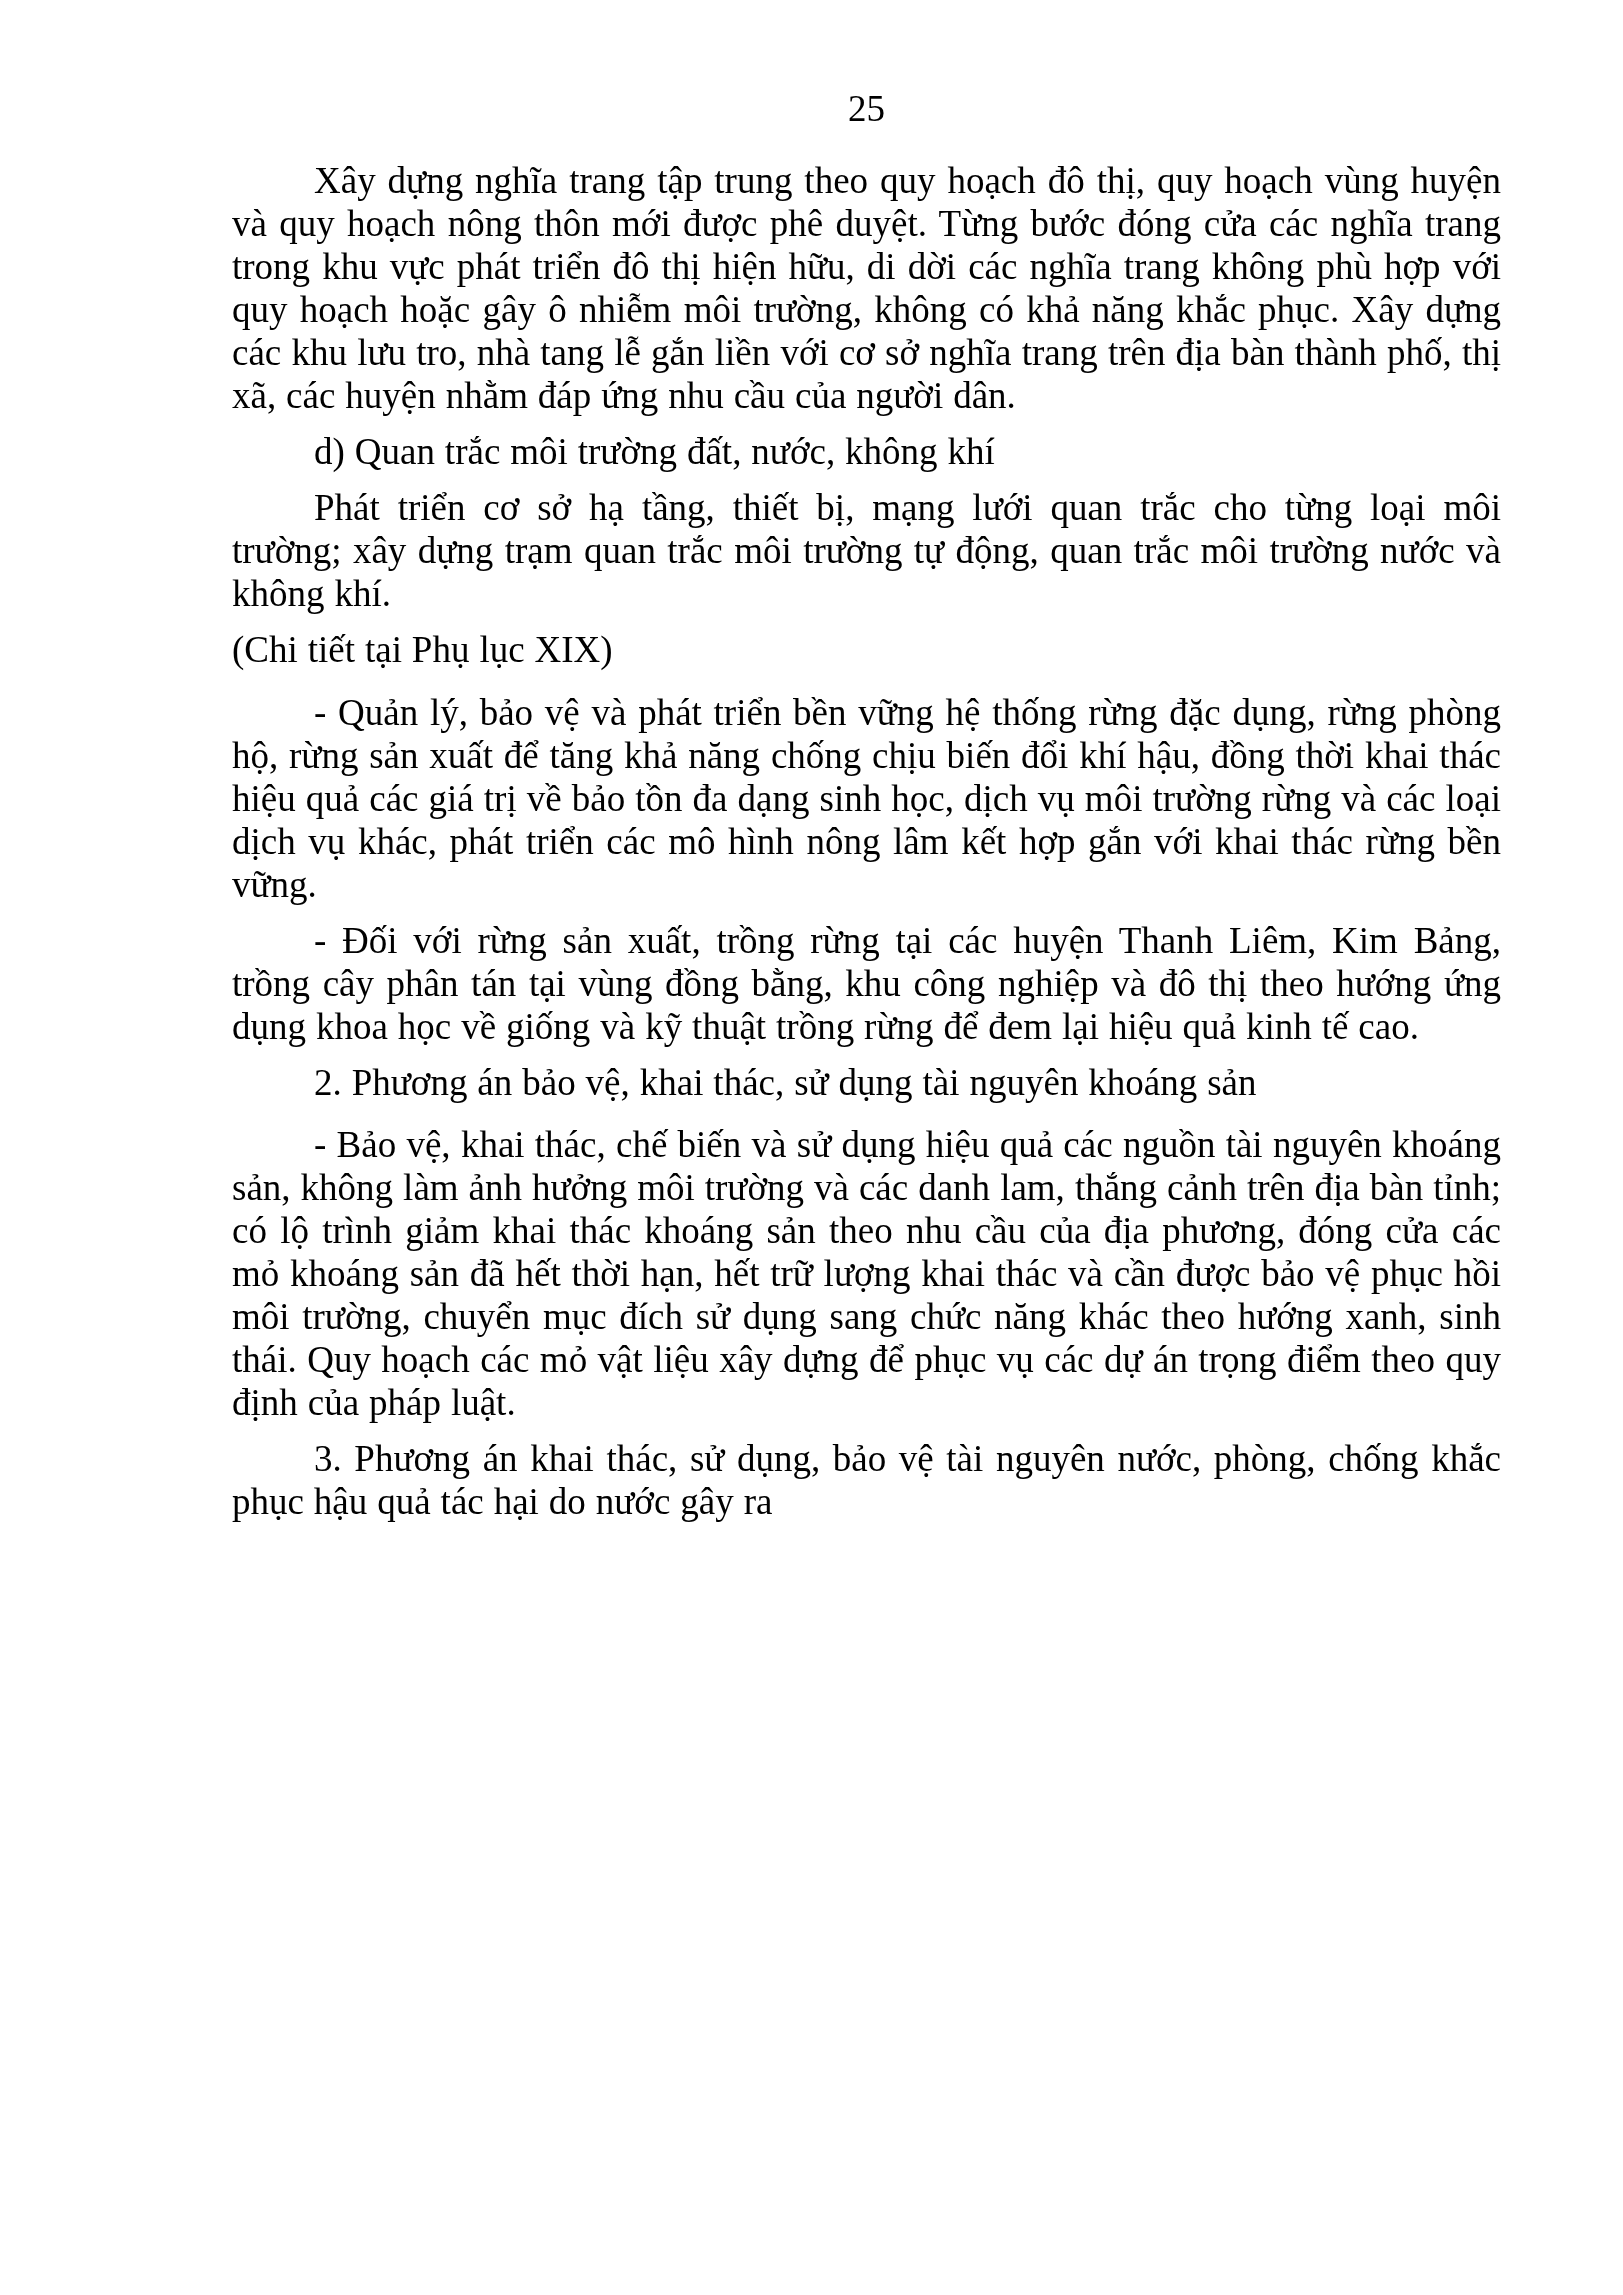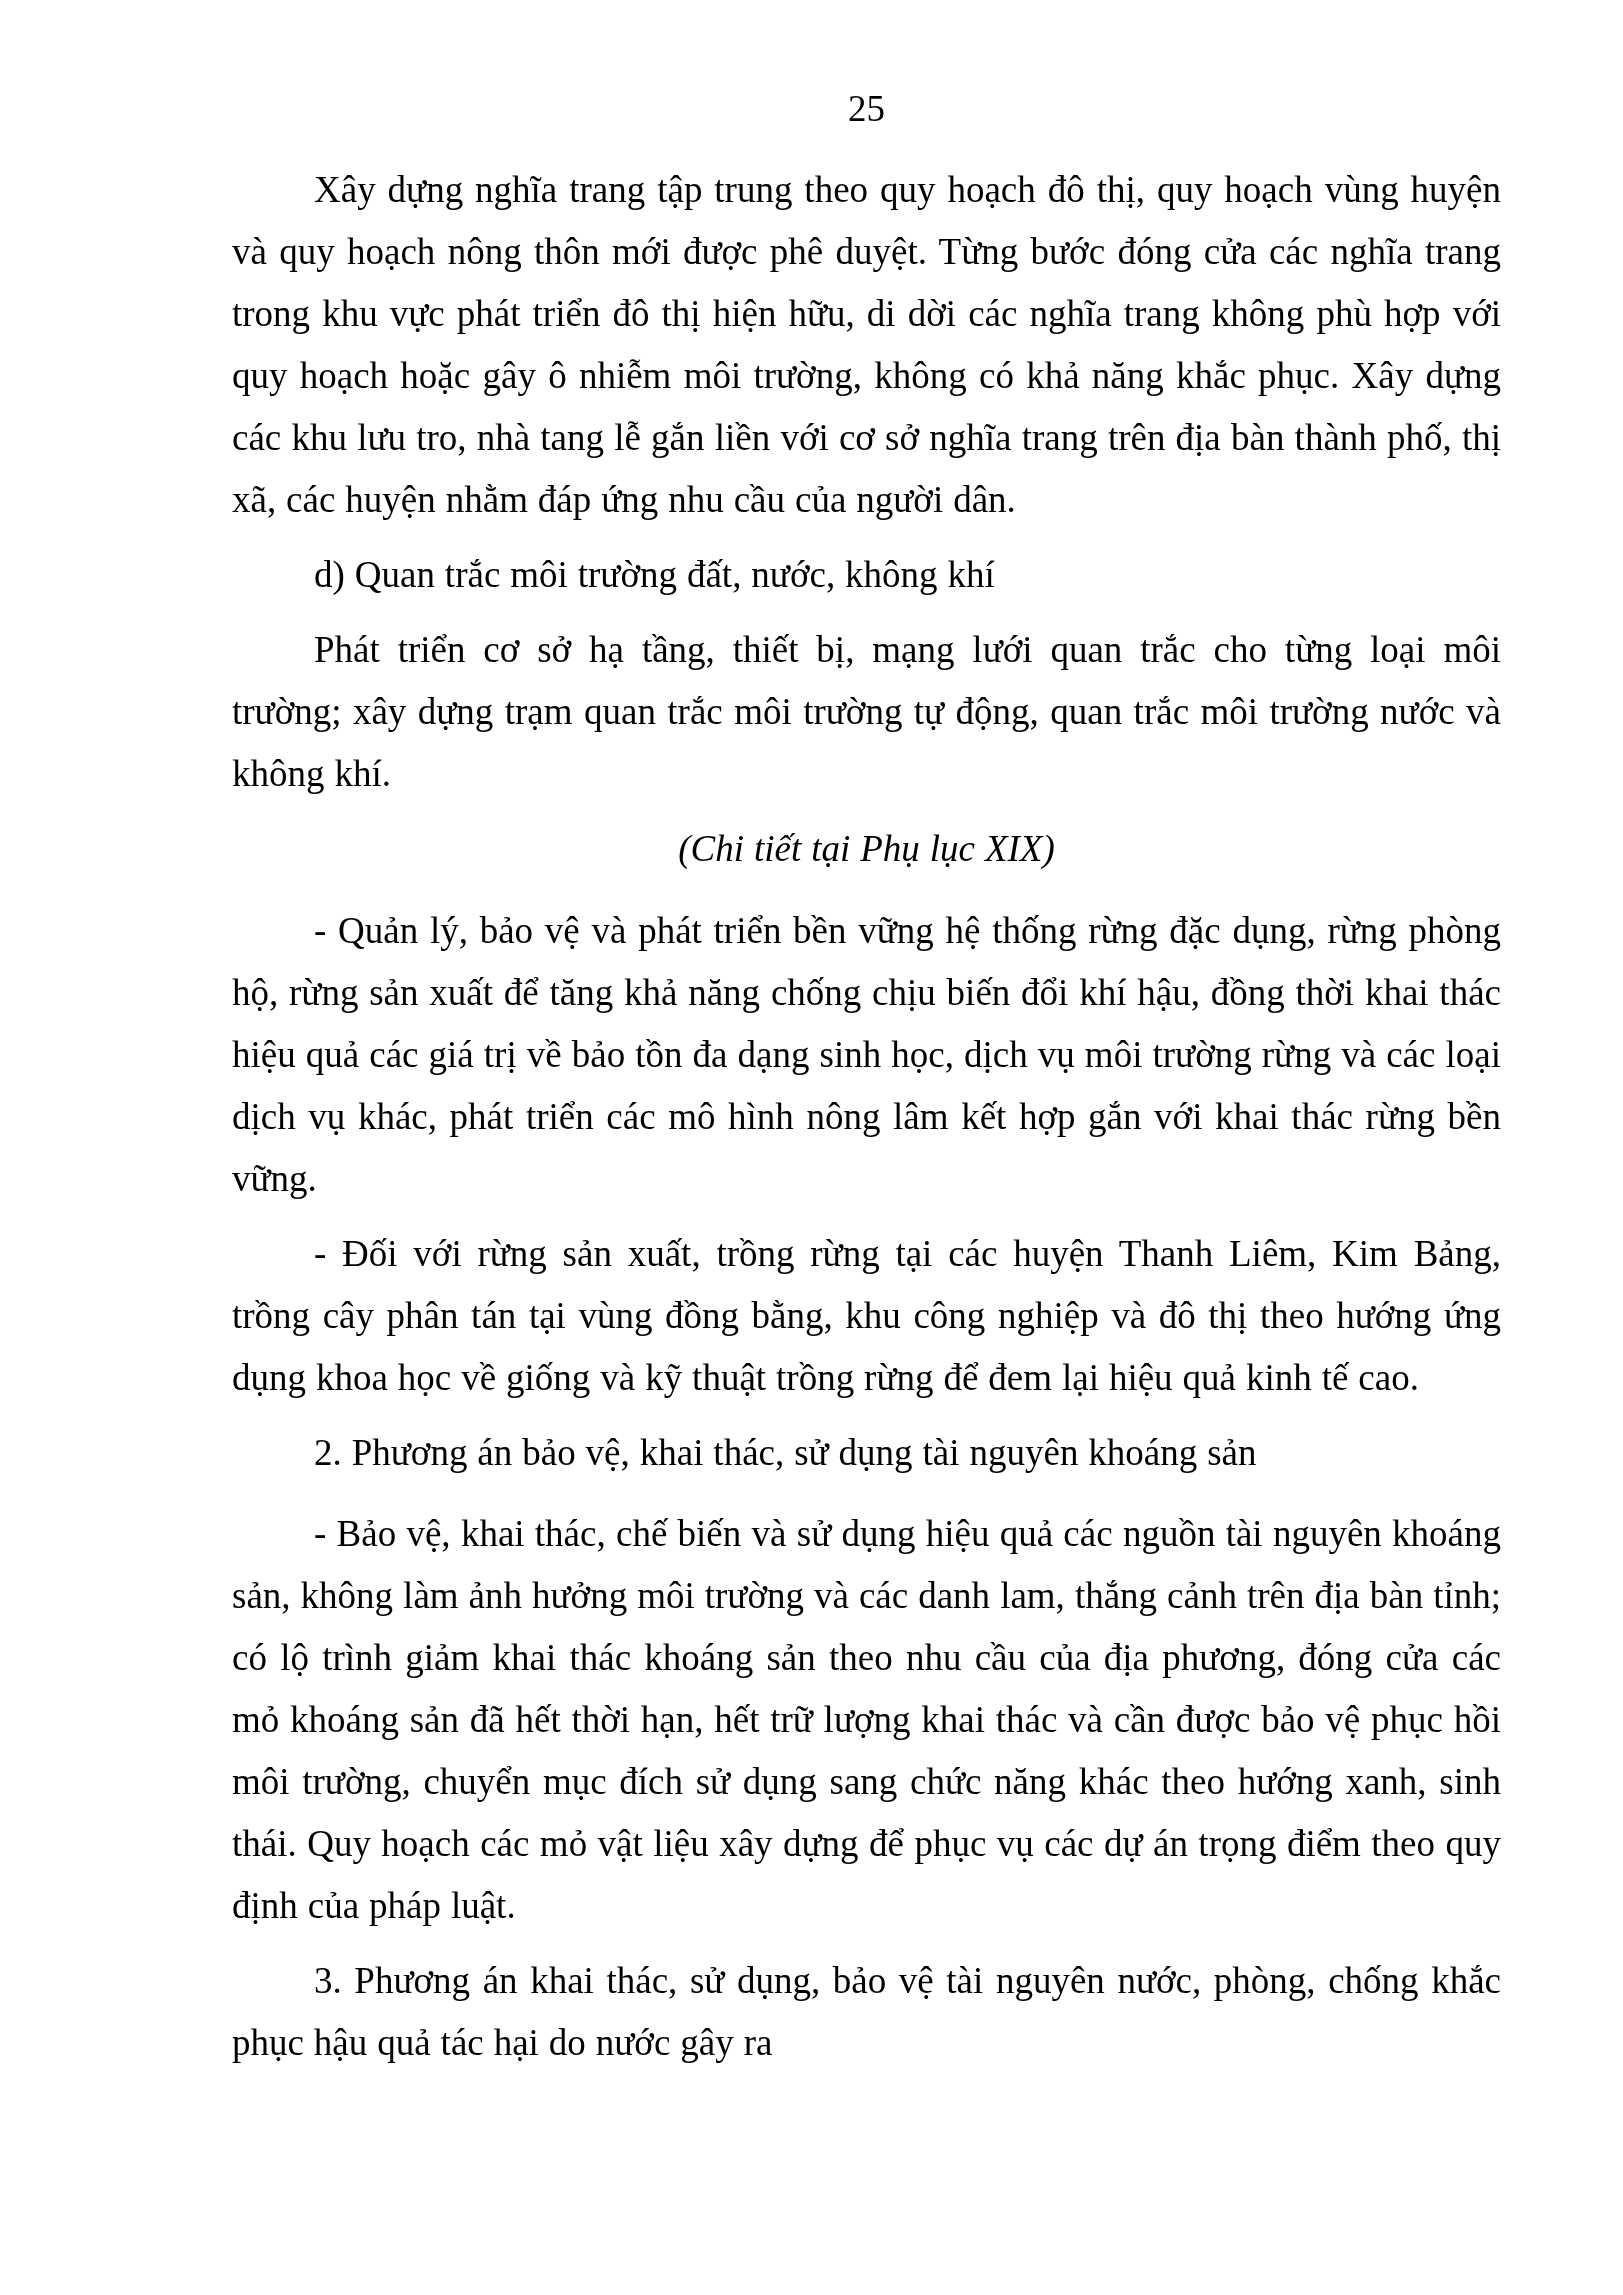--- a/index.html
+++ b/index.html
@@ -19,29 +19,27 @@
     color: #000000;
     overflow: hidden;
   }
   .page-number {
     text-align: center;
     line-height: 49px;
     margin: 0 0 26px 0;
   }
   p.para {
     margin: 0 0 13px 0;
-    line-height: 62px;
+    line-height: 43px;
     text-align: justify;
     text-indent: 82px;
     word-spacing: 0.7px;
   }
   p.note {
-    text-align: center;
     text-indent: 0;
-    font-style: italic;
     margin: 6.5px 0 19.6px 0;
   }
   p.heading {
     font-weight: normal;
     margin: 6.5px 0 19.6px 0;
   }
 </style>
 </head>
 <body>
 

